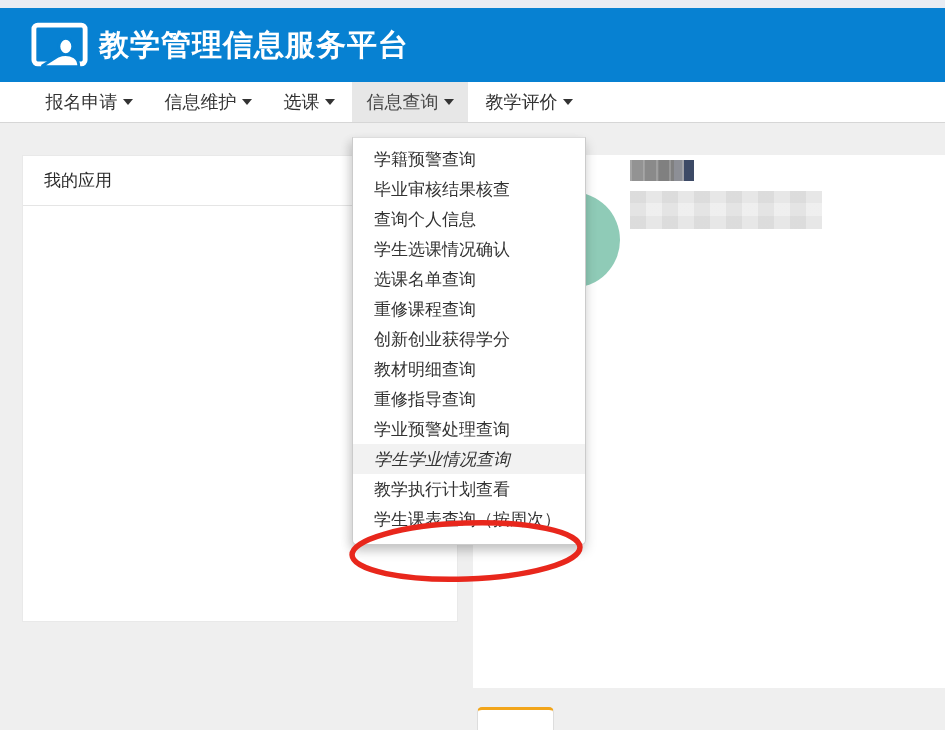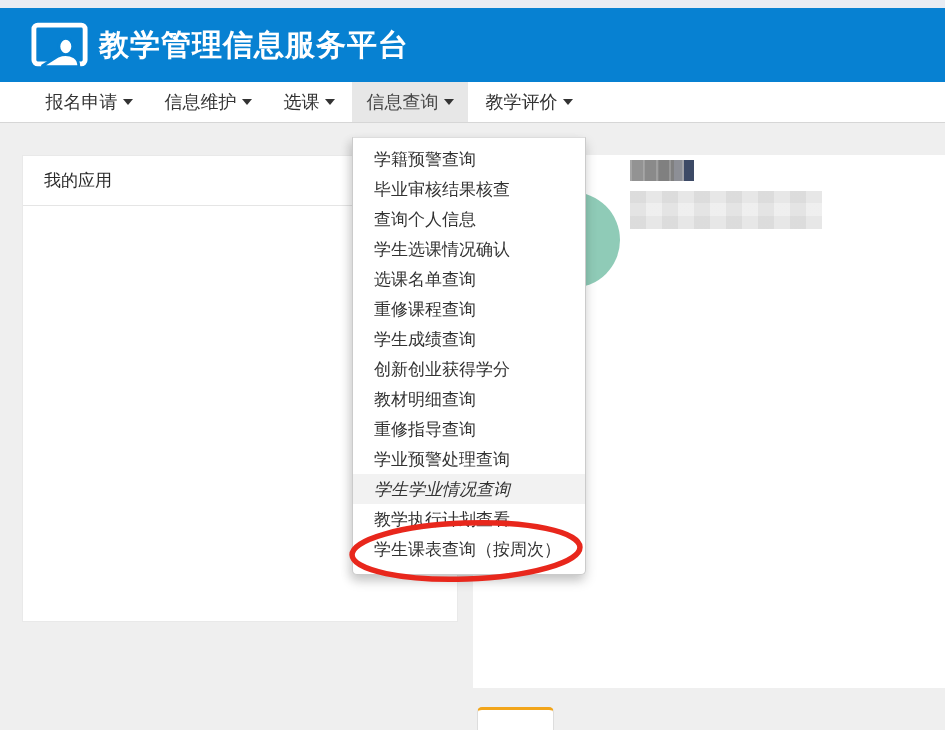--- a/index.html
+++ b/index.html
@@ -148,21 +148,20 @@
 </section>
 
 <ul class="dropdown-menu">
 
     <li>学籍预警查询</li>
     <li>毕业审核结果核查</li>
     <li>查询个人信息</li>
     <li>学生选课情况确认</li>
     <li>选课名单查询</li>
     <li>重修课程查询</li>
-    <li>学生成绩查询</li>
     <li>创新创业获得学分</li>
     <li>教材明细查询</li>
     <li>重修指导查询</li>
     <li>学业预警处理查询</li>
     <li class="hl">学生学业情况查询</li>
     <li>教学执行计划查看</li>
     <li>学生课表查询（按周次）</li>
   </ul>
 
 <svg class="annotation" viewBox="0 0 238 68">

